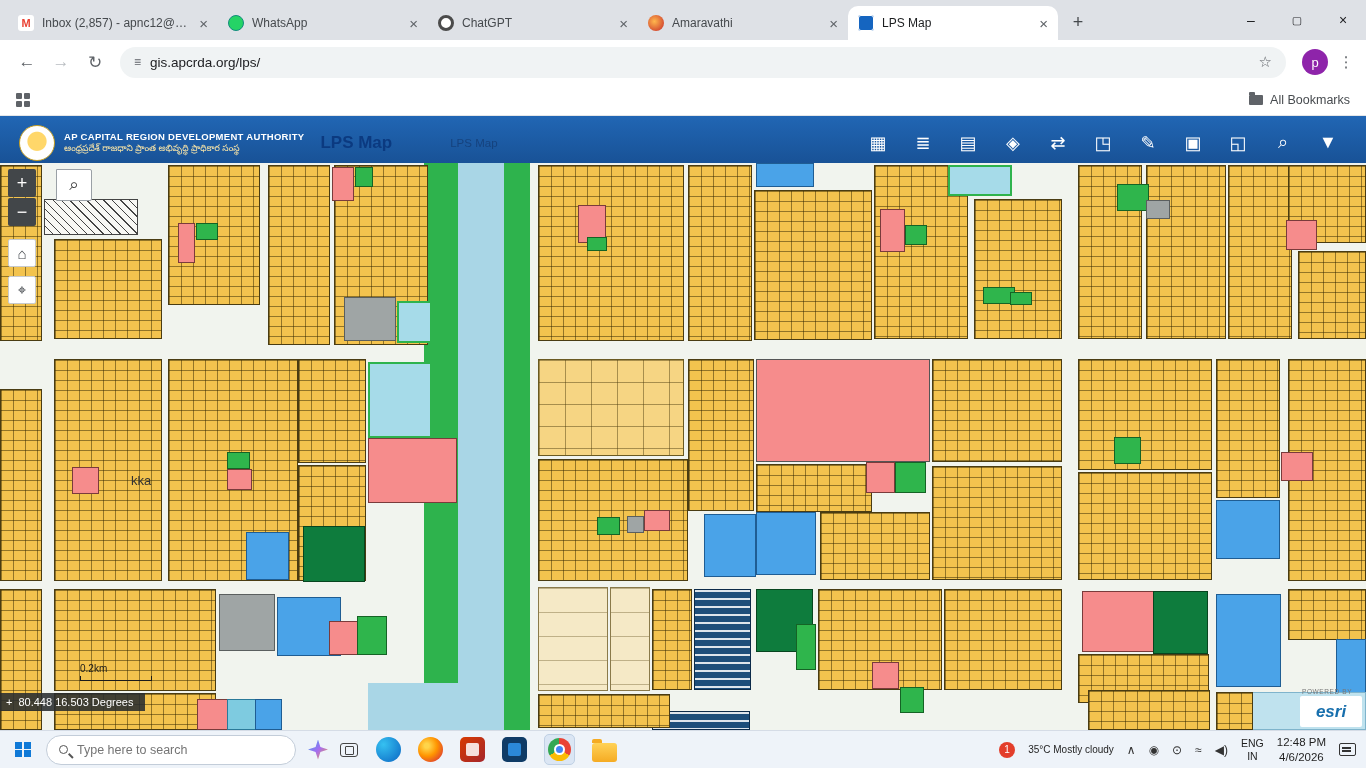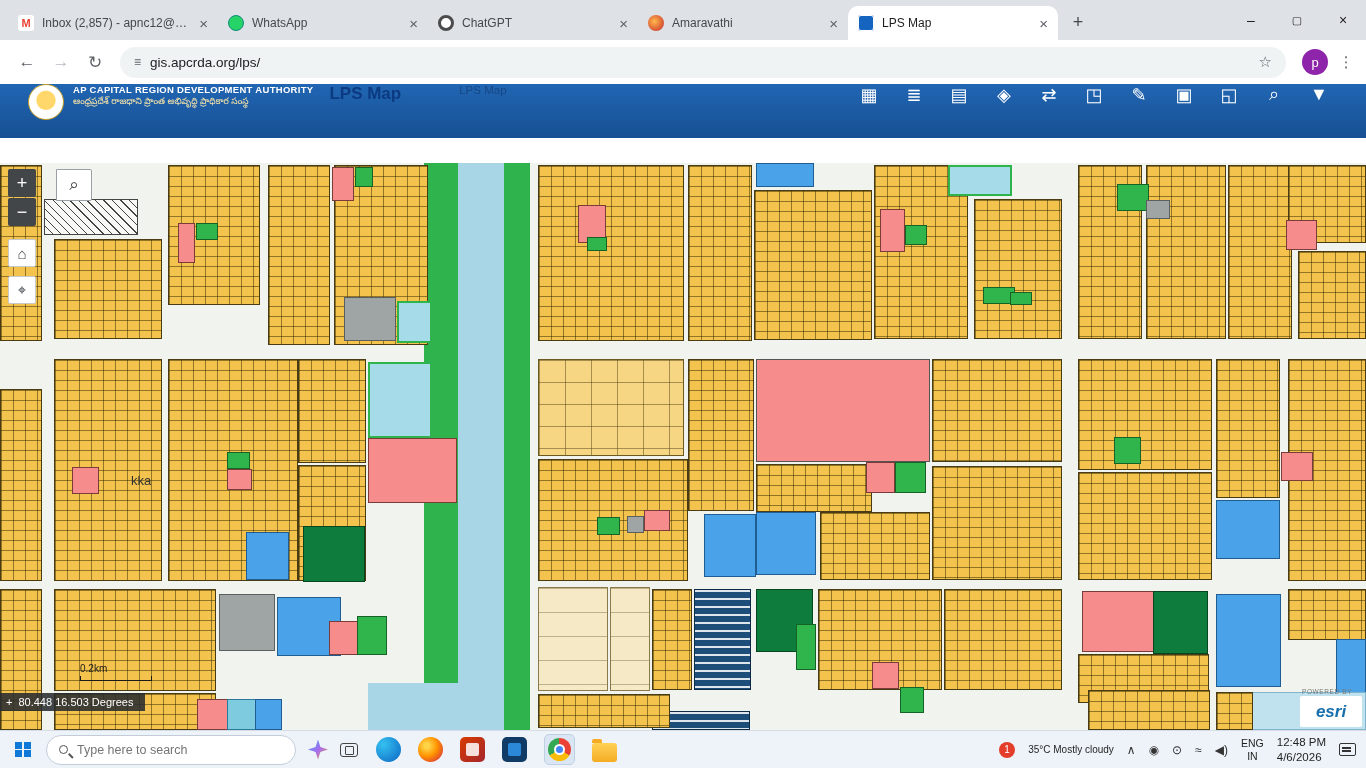--- a/index.html
+++ b/index.html
@@ -34,21 +34,21 @@
   .menu-dots{font-size:15px;color:#5f6368;width:20px;text-align:center}
 
   .bkbar{height:32px;background:#fff;border-bottom:1px solid #e4e6e8;display:flex;align-items:center;padding:0 16px}
   .apps-grid{display:grid;grid-template-columns:6px 6px;grid-gap:2px}
   .apps-grid span{width:6px;height:6px;background:#5f6368;border-radius:1px}
   .bk-right{margin-left:auto;display:flex;align-items:center;gap:7px;font-size:12.5px;color:#474b4f}
   .folder-ic{width:14px;height:10px;background:#5f6368;border-radius:1px;position:relative}
   .folder-ic::before{content:"";position:absolute;top:-3px;left:0;width:6px;height:3px;background:#5f6368;border-radius:1px 1px 0 0}
 
   
-  .hdr{height:54px;background:linear-gradient(#2166b4,#174f92);display:flex;align-items:flex-start;padding:0 28px}
+  .hdr{height:54px;background:linear-gradient(#2166b4,#174f92);display:flex;align-items:center;padding:0 19px}
   .logo{width:36px;height:36px;border-radius:50%;background:radial-gradient(circle at 50% 45%,#ffd76a 0 36%,#fff 40% 100%);border:1px solid #c9a227;flex:0 0 36px}
   .org{margin-left:9px;line-height:1.25}
   .org-l1{font-size:9.5px;font-weight:bold;color:#fff;letter-spacing:.3px}
   .org-l2{font-size:9px;color:#ffe9a8}
   .hdr-title{font-size:17px;font-weight:bold;color:#0b3a80;margin-left:16px}
   .hdr-title-ghost{font-size:11.5px;color:rgba(16,48,96,.55);margin-left:58px}
   .hdr-icons{margin-left:auto;display:flex;gap:23px;font-size:18px;color:#fff;padding-right:8px}
   .hic{width:22px;text-align:center}
 
   
@@ -108,21 +108,21 @@
   .chrome-wrap{background:#dbe6f4;border-radius:5px;padding:3px;border:1px solid #bfd0e4}
   .ic-chrome{width:23px;height:23px;border-radius:50%;background:conic-gradient(#ea4335 0 120deg,#fbbc05 120deg 240deg,#34a853 240deg 360deg);position:relative}
   .ic-chrome::after{content:"";position:absolute;inset:6px;background:#4285f4;border:2px solid #fff;border-radius:50%}
   .ic-folder{background:linear-gradient(#ffd257,#f5ab23);border-radius:3px;height:19px;margin-top:5px}
   .ic-folder::before{content:"";position:absolute;top:-4px;left:0;width:10px;height:4px;background:#f5ab23;border-radius:2px 2px 0 0}
   .tray{margin-left:auto;display:flex;align-items:center;gap:13px;padding-right:10px;color:#1f1f1f}
   .badge{width:16px;height:16px;border-radius:50%;background:#e33e2b;color:#fff;font-size:10px;display:flex;align-items:center;justify-content:center}
   .weather{font-size:10px}
   .tray-g{font-size:12px;color:#333}
   .lang{font-size:10.5px;text-align:center;line-height:1.2}
-  .clock{font-size:11.5px;text-align:left;line-height:1.3}
+  .clock{font-size:11.5px;text-align:center;line-height:1.3}
   .notif{width:17px;height:13px;border:1.5px solid #333;border-radius:2px;position:relative}
   .notif::after{content:"";position:absolute;left:2px;top:3px;width:9px;height:1.5px;background:#333;box-shadow:0 3px 0 #333}
 </style>
 </head>
 <body>
 
 <div class="screen">
 
   <div class="tabstrip">
     <div class="tab">
@@ -164,20 +164,32 @@
     <span class="nav-btn">↻</span>
     <div class="omnibox">
       <span class="site-icon">≡</span>
       <span class="url">gis.apcrda.org/lps/</span>
       <span class="star">☆</span>
     </div>
     <span class="avatar">p</span>
     <span class="menu-dots">⋮</span>
   </div>
 
+  <div class="bkbar">
+    <div class="apps-grid">
+        <span></span>
+        <span></span>
+        <span></span>
+        <span></span>
+      </div>
+    <div class="bk-right">
+      <span class="folder-ic"></span>
+      <span>All Bookmarks</span>
+    </div>
+  </div>
 
   <div class="hdr">
     <div class="logo"></div>
     <div class="org">
       <div class="org-l1">AP CAPITAL REGION DEVELOPMENT AUTHORITY</div>
       <div class="org-l2">ఆంధ్రప్రదేశ్ రాజధాని ప్రాంత అభివృద్ధి ప్రాధికార సంస్థ</div>
     </div>
     <div class="hdr-title">LPS Map</div>
     <div class="hdr-title-ghost">LPS Map</div>
     <div class="hdr-icons">

